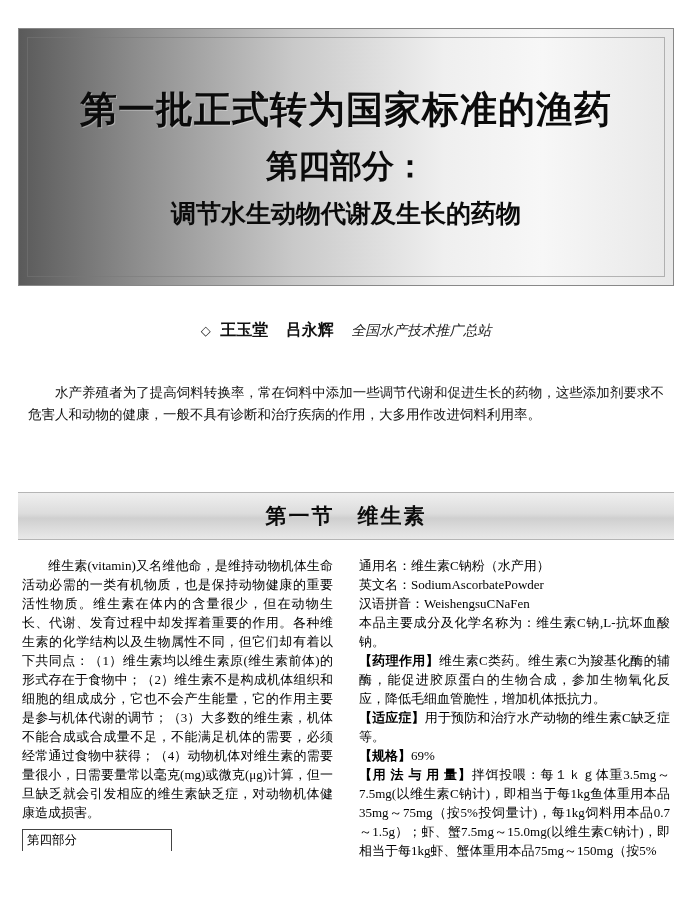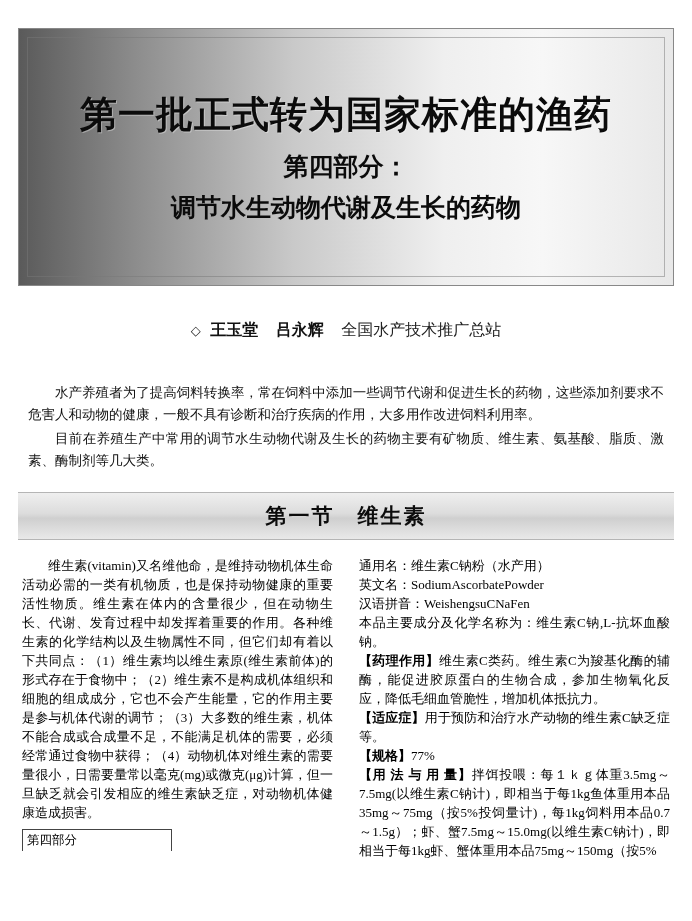--- a/index.html
+++ b/index.html
@@ -52,21 +52,21 @@
     font-size: 37px;
     letter-spacing: 1px;
     color: #0b0b0b;
     text-shadow: 1px 1px 0 rgba(255,255,255,0.35);
     margin-bottom: 10px;
     white-space: nowrap;
   }
   .banner-title-2 {
     font-family: "DejaVu Serif", serif;
     font-weight: bold;
-    font-size: 25px;
+    font-size: 32px;
     color: #0b0b0b;
     margin-bottom: 8px;
     white-space: nowrap;
   }
   .banner-title-3 {
     font-family: "DejaVu Serif", serif;
     font-weight: bold;
     font-size: 25px;
     color: #0b0b0b;
     white-space: nowrap;
@@ -84,22 +84,23 @@
   .byline .diamond {
     font-size: 13px;
     margin-right: 6px;
   }
   .byline .author {
     font-weight: bold;
     font-size: 16px;
     margin-right: 14px;
   }
   .byline .affil {
-    font-size: 16px;
+    font-size: 14px;
     color: #222;
+    font-style: italic;
   }
   
   .intro {
     position: absolute;
     left: 28px;
     top: 382px;
     width: 636px;
     font-size: 13.5px;
     line-height: 22px;
     text-align: justify;
@@ -188,40 +189,39 @@
 
   <div class="byline">
     <span class="diamond">◇</span>
     <span class="author">王玉堂</span>
     <span class="author">吕永辉</span>
     <span class="affil">全国水产技术推广总站</span>
   </div>
 
   <div class="intro">
     <p>水产养殖者为了提高饲料转换率，常在饲料中添加一些调节代谢和促进生长的药物，这些添加剂要求不危害人和动物的健康，一般不具有诊断和治疗疾病的作用，大多用作改进饲料利用率。</p>
-    <p>目前在养殖生产中常用的调节水生动物代谢及生长的药物主要有矿物质、维生素、氨基酸、脂质、激素、酶制剂等几大类。</p>
   </div>
 
   <div class="section-bar">
     <div class="title">第一节　维生素</div>
   </div>
 
   <div class="columns">
 
     <div class="col">
       <p class="indent">维生素(vitamin)又名维他命，是维持动物机体生命活动必需的一类有机物质，也是保持动物健康的重要活性物质。维生素在体内的含量很少，但在动物生长、代谢、发育过程中却发挥着重要的作用。各种维生素的化学结构以及生物属性不同，但它们却有着以下共同点：（1）维生素均以维生素原(维生素前体)的形式存在于食物中；（2）维生素不是构成机体组织和细胞的组成成分，它也不会产生能量，它的作用主要是参与机体代谢的调节；（3）大多数的维生素，机体不能合成或合成量不足，不能满足机体的需要，必须经常通过食物中获得；（4）动物机体对维生素的需要量很小，日需要量常以毫克(mg)或微克(μg)计算，但一旦缺乏就会引发相应的维生素缺乏症，对动物机体健康造成损害。</p>
       <div class="tablehead-row">第四部分</div>
     </div>
 
     <div class="col">
       <p>通用名：维生素C钠粉（水产用）</p>
       <p>英文名：SodiumAscorbatePowder</p>
       <p>汉语拼音：WeishengsuCNaFen</p>
       <p>本品主要成分及化学名称为：维生素C钠,L-抗坏血酸钠。</p>
       <p><span class="bracket-label">【药理作用】</span><span>维生素C类药。维生素C为羧基化酶的辅酶，能促进胶原蛋白的生物合成，参加生物氧化反应，降低毛细血管脆性，增加机体抵抗力。</span></p>
       <p><span class="bracket-label">【适应症】</span><span>用于预防和治疗水产动物的维生素C缺乏症等。</span></p>
-      <p><span class="bracket-label">【规格】</span><span>77%</span></p>
+      <p><span class="bracket-label">【规格】</span><span>69%</span></p>
       <p><span class="bracket-label">【用 法 与 用 量】</span><span>拌饵投喂：每１ｋｇ体重3.5mg～7.5mg(以维生素C钠计)，即相当于每1kg鱼体重用本品35mg～75mg（按5%投饲量计)，每1kg饲料用本品0.7～1.5g）；虾、蟹7.5mg～15.0mg(以维生素C钠计)，即相当于每1kg虾、蟹体重用本品75mg～150mg（按5%</span></p>
     </div>
 
   </div>
 
 </div>
 
 </body></html>

